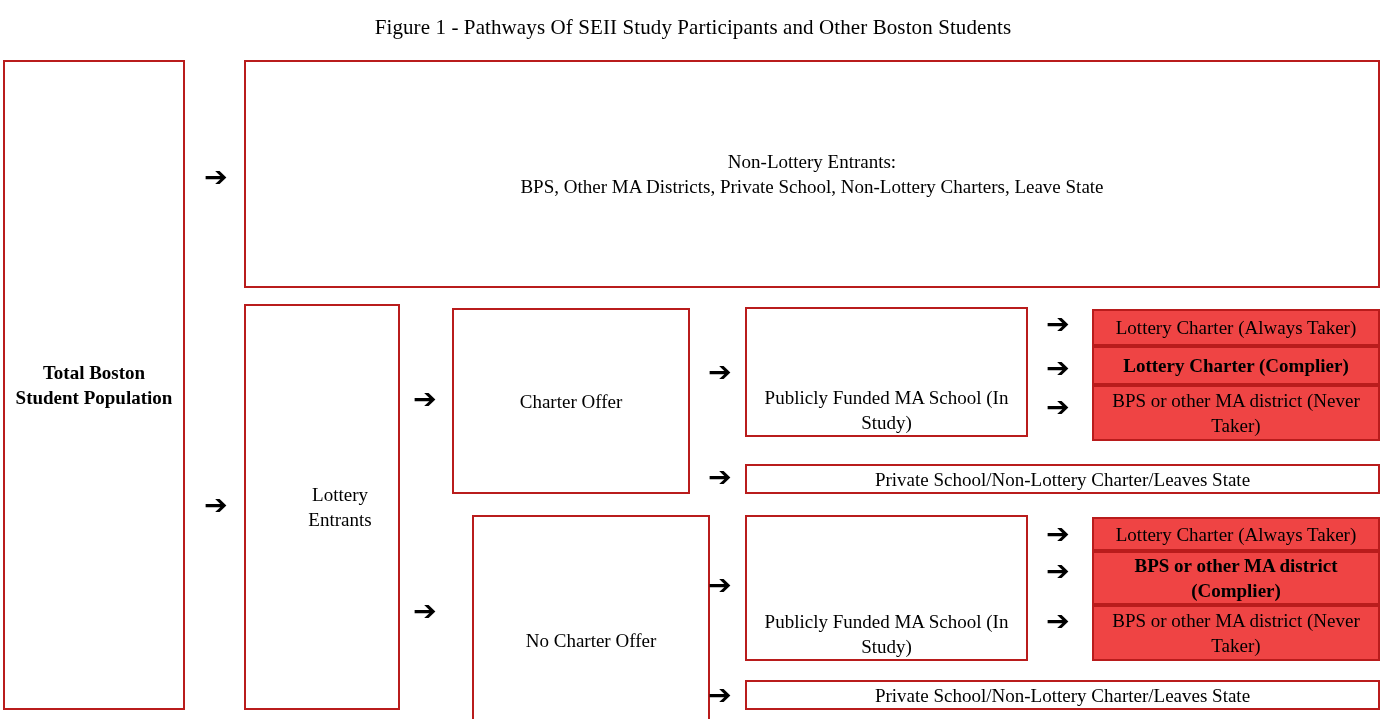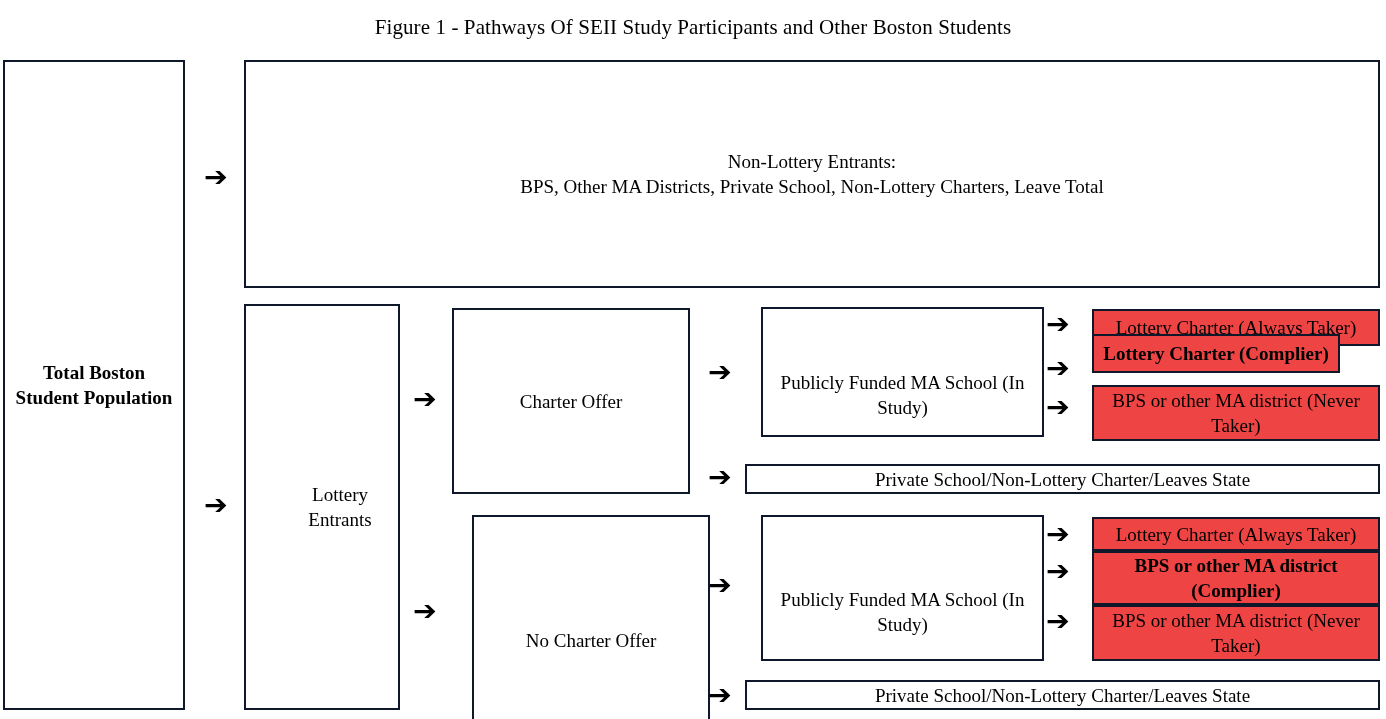--- a/index.html
+++ b/index.html
@@ -24,34 +24,34 @@
     top: 14px;
     width: 1386px;
     text-align: center;
     font-size: 21px;
     line-height: 26px;
     letter-spacing: 0.1px;
   }
   .box {
     position: absolute;
     box-sizing: border-box;
-    border: 2px solid #0f172a;
+    border: 2px solid #b91c1c;
     background: #ffffff;
     font-size: 19px;
     line-height: 25px;
     display: flex;
     align-items: center;
     justify-content: center;
     text-align: center;
     padding: 0 4px;
   }
   .box .txt { display: block; width: 100%; }
   .gray { background: #ef4444; }
   .bold { font-weight: bold; }
-  .align-top { align-items: center; margin-left: 16px; }
+  .align-top { align-items: flex-end; }
   .arrow {
     position: absolute;
     width: 34px;
     height: 26px;
     color: #000000;
     font-size: 27px;
     line-height: 26px;
     text-align: center;
     font-family: "DejaVu Sans", sans-serif;
     font-weight: bold;
@@ -73,21 +73,21 @@
       <span>➔</span>
     </div>
 
   <div class="arrow" style="left:199px; top:492px;">
       <span>➔</span>
     </div>
 
   <div class="box" style="left:244px; top:60px; width:1136px; height:228px;">
     <span class="txt">
       <span>Non-Lottery Entrants:</span><br>
-      <span>BPS, Other MA Districts, Private School, Non-Lottery Charters, Leave Total</span>
+      <span>BPS, Other MA Districts, Private School, Non-Lottery Charters, Leave State</span>
     </span>
   </div>
 
   <div class="box" style="left:244px; top:304px; width:156px; height:406px;padding-left:40px;">
     <span class="txt">Lottery Entrants</span>
   </div>
 
   <div class="arrow" style="left:408px; top:386px;">
       <span>➔</span>
     </div>
@@ -142,21 +142,21 @@
   <div class="arrow" style="left:1041px; top:355px;">
       <span>➔</span>
     </div>
   <div class="arrow" style="left:1041px; top:394px;">
       <span>➔</span>
     </div>
 
   <div class="box gray" style="left:1092px; top:309px; width:288px; height:37px;">
     <span class="txt">Lottery Charter (Always Taker)</span>
   </div>
-  <div class="box gray bold" style="left:1092px; top:334px; width:248px; height:39px;font-family:Liberation Serif, serif;">
+  <div class="box gray bold" style="left:1092px; top:346px; width:288px; height:39px;font-family:Liberation Serif, serif;">
     <span class="txt">Lottery Charter (Complier)</span>
   </div>
   <div class="box gray" style="left:1092px; top:385px; width:288px; height:56px;">
     <span class="txt">BPS or other MA district (Never Taker)</span>
   </div>
 
   <div class="arrow" style="left:1041px; top:521px;">
       <span>➔</span>
     </div>
   <div class="arrow" style="left:1041px; top:558px;">

